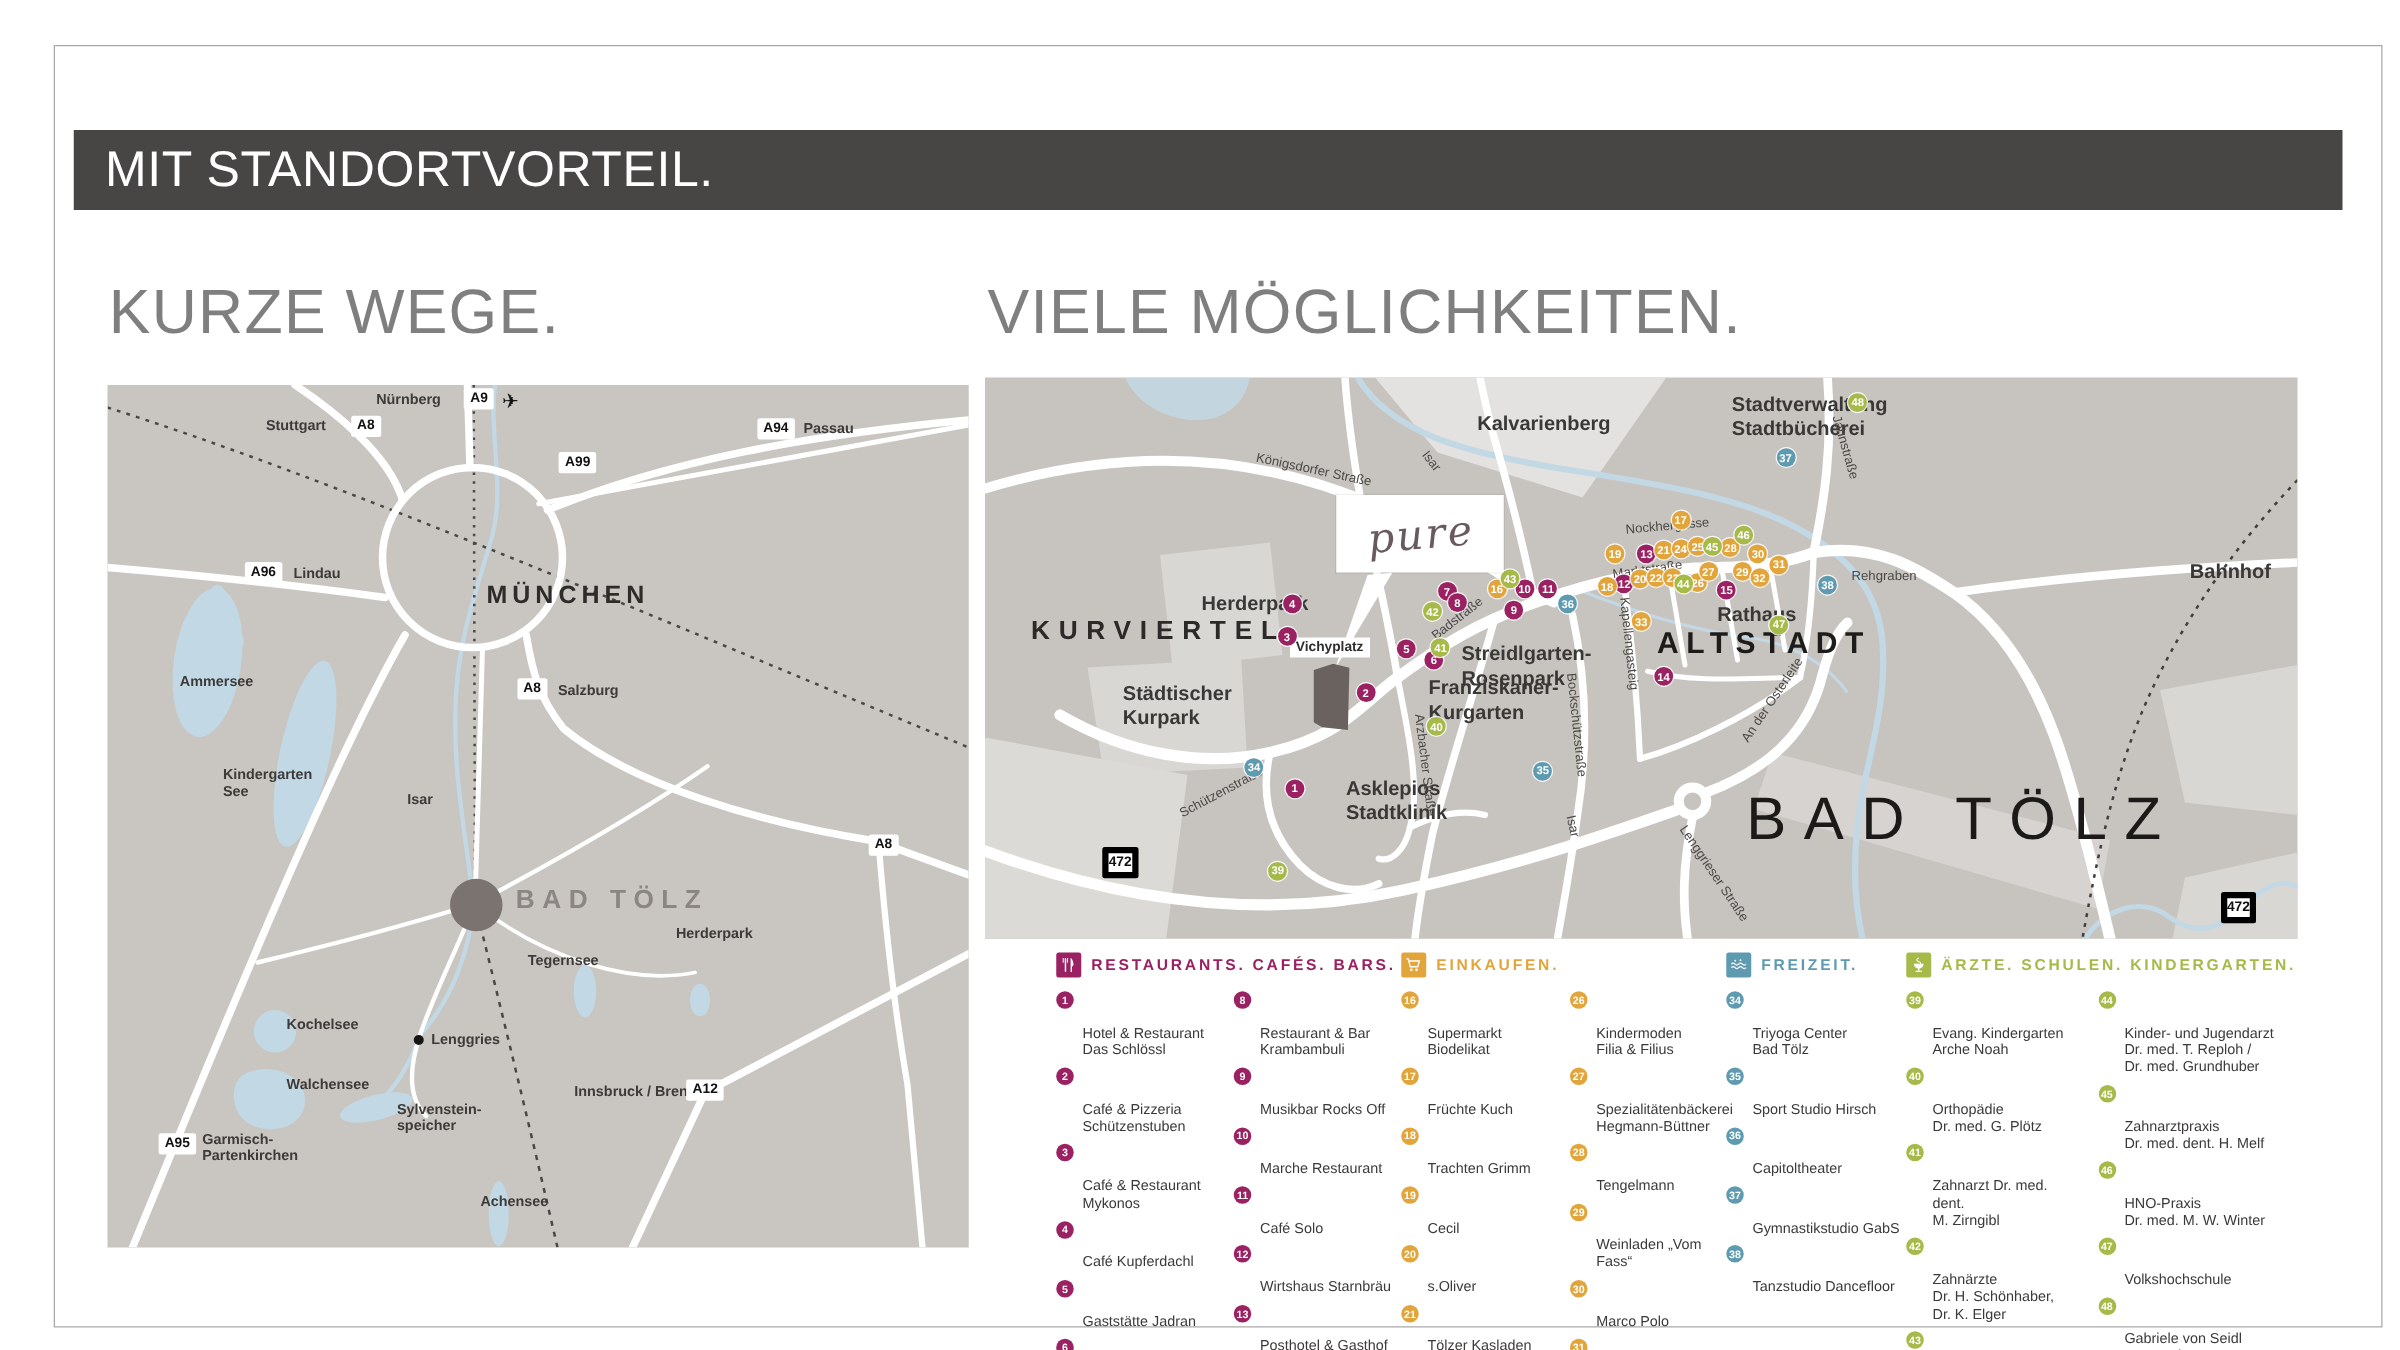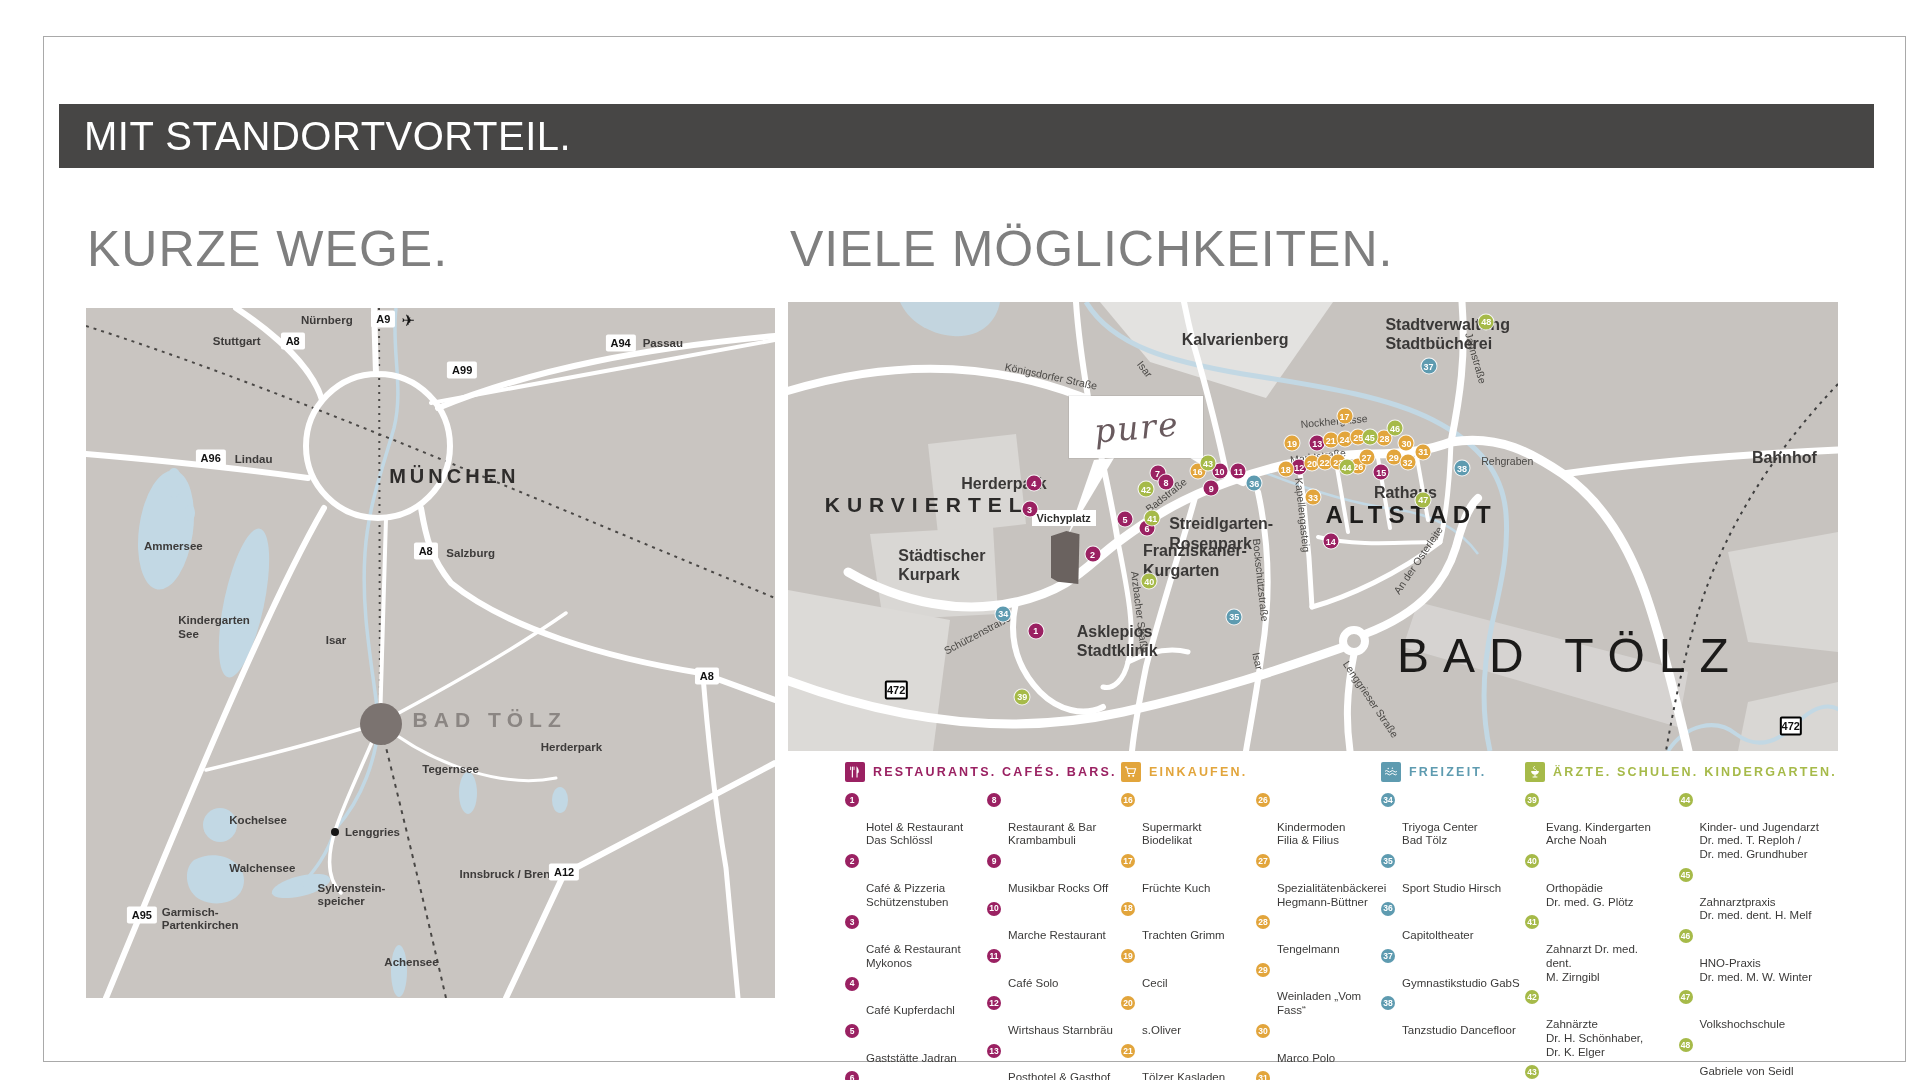--- a/index.html
+++ b/index.html
@@ -20,21 +20,21 @@
   .mapbox{position:absolute;overflow:hidden}
   #overview-map{left:86px;top:308px;width:689px;height:690px;background:var(--map_bg,#c9c5c1)}
   #city-map{left:788px;top:302px;width:1050px;height:449px;background:var(--map_bg2,#c7c3bf)}
   svg.layer{position:absolute;left:0;top:0;width:100%;height:100%}
 
   
   .mlabel{position:absolute;font-size:11.5px;font-weight:700;color:var(--map_label,#3d3b3a);
           white-space:pre-line;line-height:1.15}
   .rbadge{position:absolute;transform:translate(-50%,-50%);background:#fff;color:#111;
           font-weight:700;font-size:11px;line-height:1;padding:3px 5px;border-radius:2px;white-space:nowrap}
-  .rbadge.shield{border:2px solid #000000;padding:2px 0}
+  .rbadge.shield{border:5px solid #000000;padding:2px 0}
   #munich-label{position:absolute;left:44%;top:22.8%;font-size:20px;font-weight:700;
                 letter-spacing:4px;color:#2e2c2b}
   #bt-dot{position:absolute;left:42.8%;top:60.3%;width:42px;height:42px;border-radius:50%;
           background:var(--bad_toelz_dot,#7b7370);transform:translate(-50%,-50%)}
   #bt-label{position:absolute;left:47.4%;top:57.9%;font-size:21px;font-weight:700;
             letter-spacing:6px;color:var(--bad_toelz_text,#8b8683)}
   #lenggries-dot{position:absolute;left:36.1%;top:75.9%;width:8px;height:8px;border-radius:50%;
                  background:#151515;transform:translate(-50%,-50%)}
   #plane{position:absolute;left:45.8%;top:0.4%;font-size:16px;color:#141414;font-weight:400}
 

